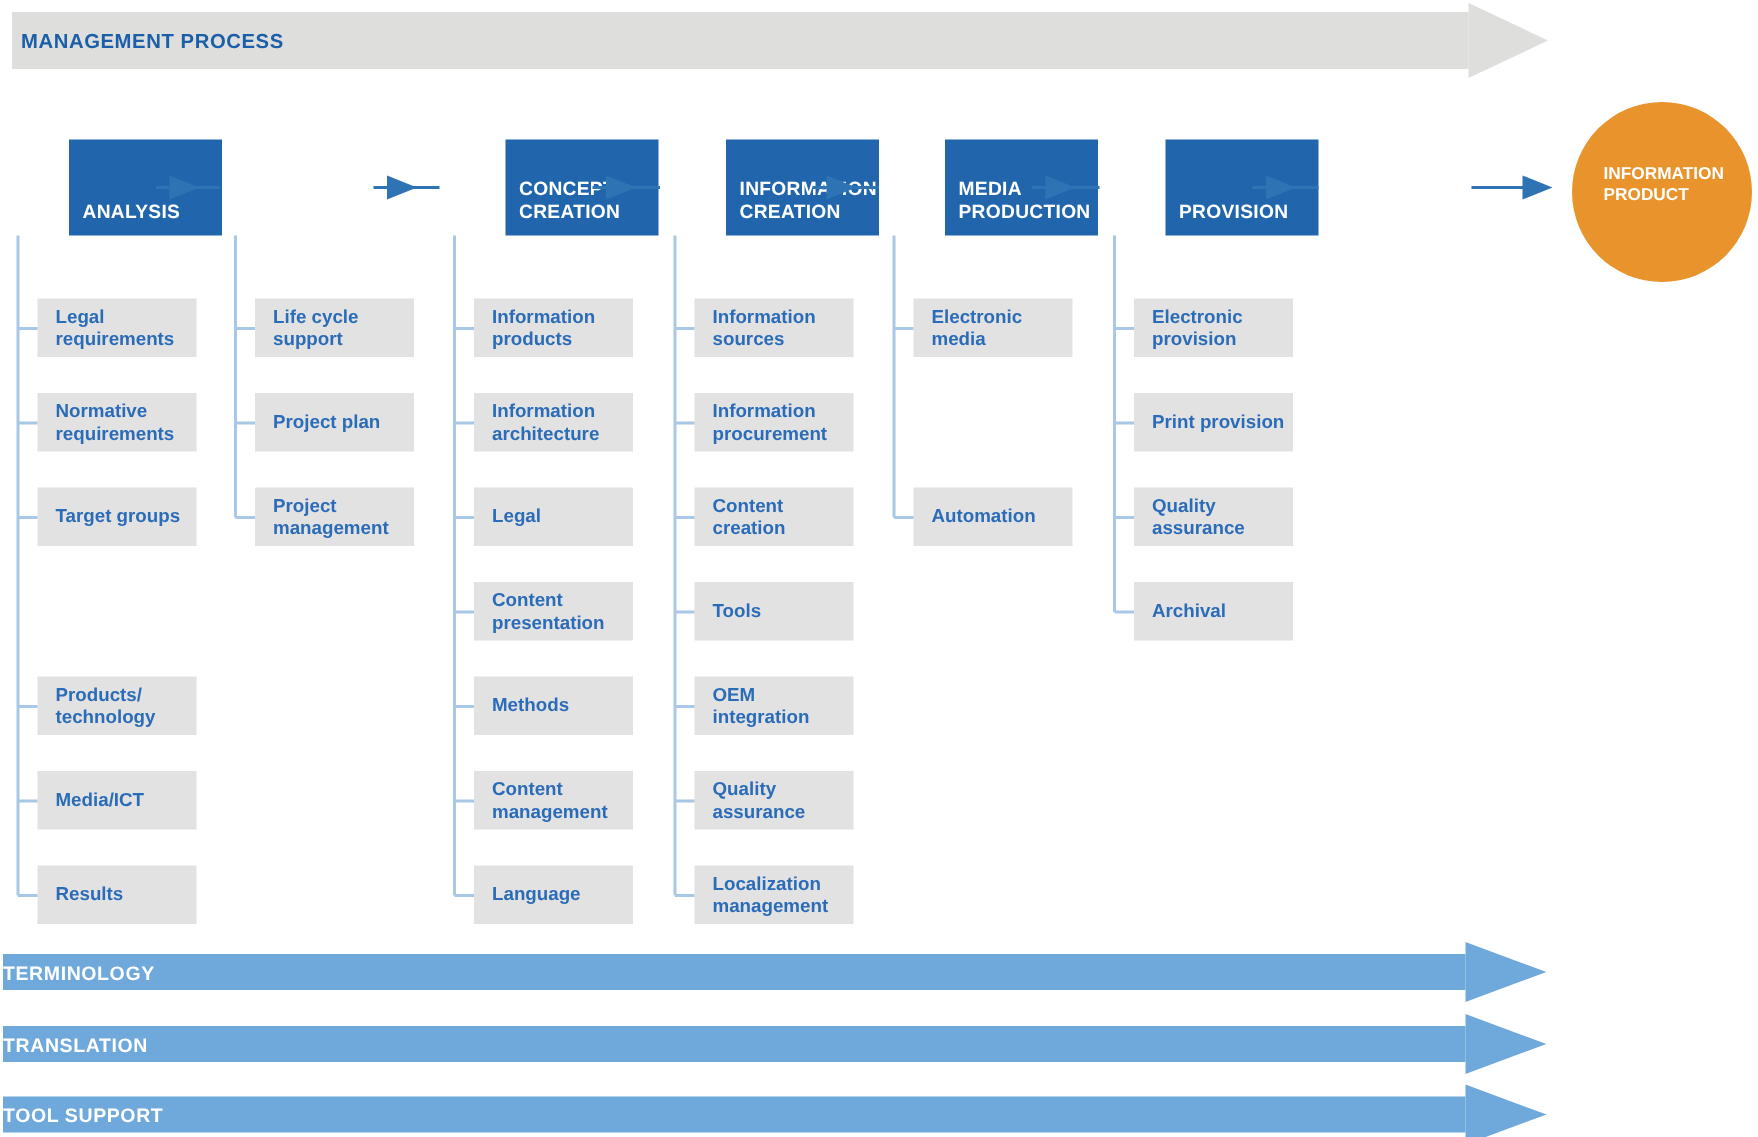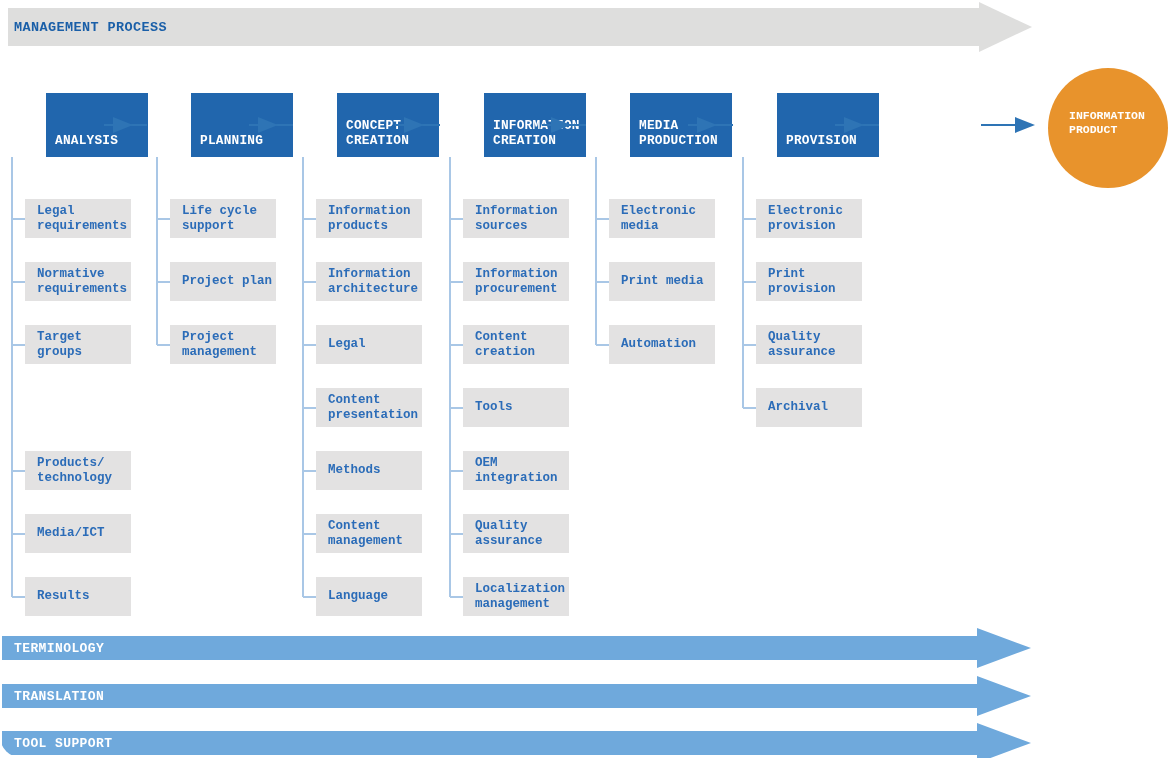--- a/index.html
+++ b/index.html
@@ -1,18 +1,18 @@
 <!DOCTYPE html>
 <html><head>
 <meta charset="utf-8">
 <style>
   html,body{margin:0;padding:0;background:#fff;}
   #canvas{
     position:relative;width:1172px;height:758px;overflow:hidden;
-    font-family:Liberation Mono, monospace;background:#fff;border-radius:22px;
+    font-family:Liberation Sans, sans-serif;background:#fff;
   }
   
   .top-arrow{position:absolute;left:8px;top:8px;width:971px;height:38px;background:#dededd;
     display:flex;align-items:center;padding-left:6px;box-sizing:border-box;}
   .top-arrow .head{position:absolute;right:-53px;top:-6px;width:0;height:0;
     border-top:25px solid transparent;border-bottom:25px solid transparent;border-left:53px solid #dededd;}
   .top-arrow .lbl{color:#1a5fa8;font-weight:bold;font-size:13.5px;letter-spacing:.4px;}
   
   .column{position:absolute;top:93px;width:132px;height:560px;}
   .c0{left:2px}.c1{left:147px}.c2{left:293px}.c3{left:440px}.c4{left:586px}.c5{left:733px}.c6{left:879px}
@@ -36,21 +36,21 @@
   .k6{left:981px;width:54px}
   .k6 .line{right:18px;}
   .k6 .tri{left:34px;}
   
   .circle{position:absolute;left:1048px;top:68px;width:120px;height:120px;border-radius:50%;
     background:#e8932c;color:#fff;display:flex;align-items:center;padding-left:21px;box-sizing:border-box;
     font-weight:bold;font-size:11.5px;line-height:14px;white-space:pre-line;}
   .circle span{transform:translateY(-5px);}
   
   .band{position:absolute;left:2px;width:975px;height:24px;background:#6fa9dc;
-    display:flex;align-items:center;padding-left:12px;box-sizing:border-box;}
+    display:flex;align-items:center;box-sizing:border-box;}
   .band .head{position:absolute;right:-54px;top:-8px;width:0;height:0;
     border-top:20px solid transparent;border-bottom:20px solid transparent;border-left:54px solid #6fa9dc;}
   .band .lbl{color:#fff;font-weight:bold;font-size:13px;letter-spacing:.4px;}
   .b0{top:636px}.b1{top:684px}.b2{top:731px}
 </style>
 </head>
 <body>
 
 <div id="canvas">
 
@@ -67,21 +67,20 @@
     <div class="sub i1">Normative
 requirements</div>
     <div class="sub i2">Target groups</div>
     <div class="sub i4">Products/
 technology</div>
     <div class="sub i5">Media/ICT</div>
     <div class="sub i6">Results</div>
   </div>
 
   <div class="column c1 items3">
-    <div class="head-box">PLANNING</div>
     <i class="tree"></i>
     <div class="sub i0">Life cycle
 support</div>
     <div class="sub i1">Project plan</div>
     <div class="sub i2">Project
 management</div>
   </div>
 
   <div class="column c2 items7">
     <div class="head-box">CONCEPT
@@ -118,21 +117,20 @@
     <div class="sub i6">Localization
 management</div>
   </div>
 
   <div class="column c4 items3">
     <div class="head-box">MEDIA
 PRODUCTION</div>
     <i class="tree"></i>
     <div class="sub i0">Electronic
 media</div>
-    <div class="sub i1">Print media</div>
     <div class="sub i2">Automation</div>
   </div>
 
   <div class="column c5 items4">
     <div class="head-box">PROVISION</div>
     <i class="tree"></i>
     <div class="sub i0">Electronic
 provision</div>
     <div class="sub i1">Print provision</div>
     <div class="sub i2">Quality

